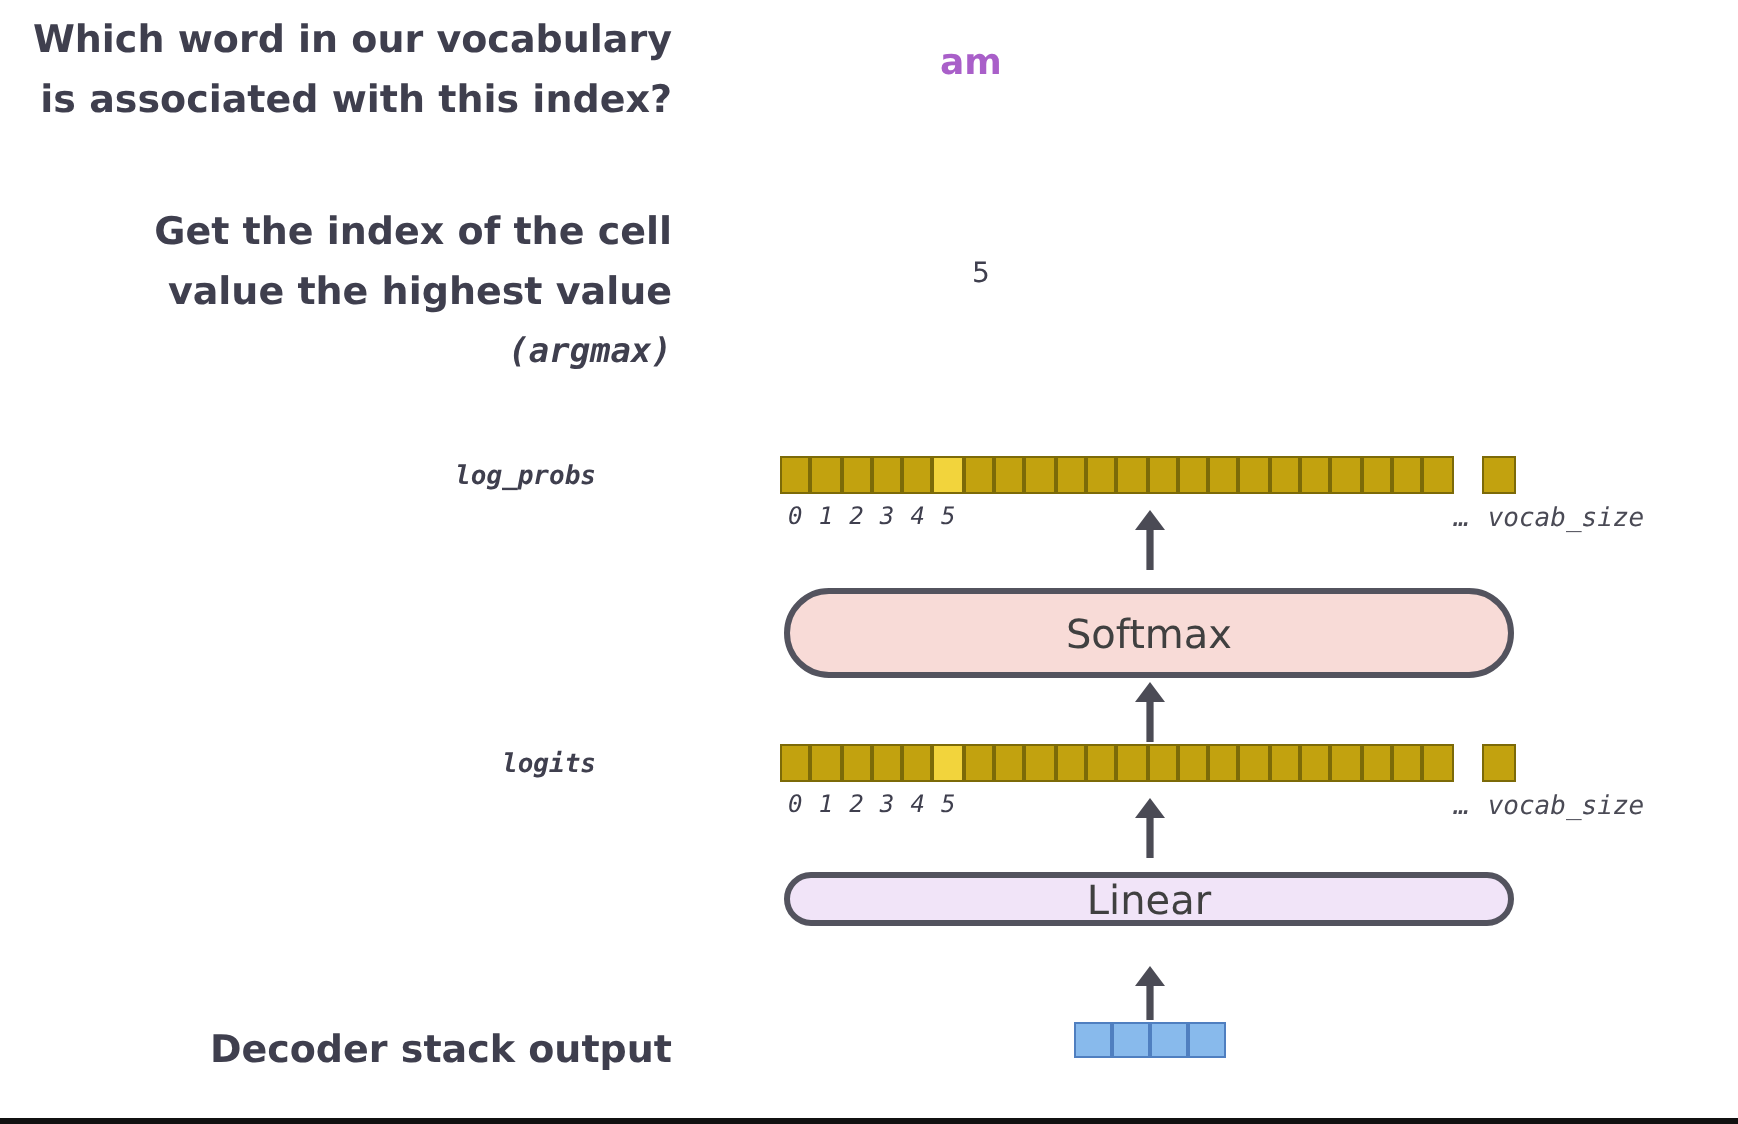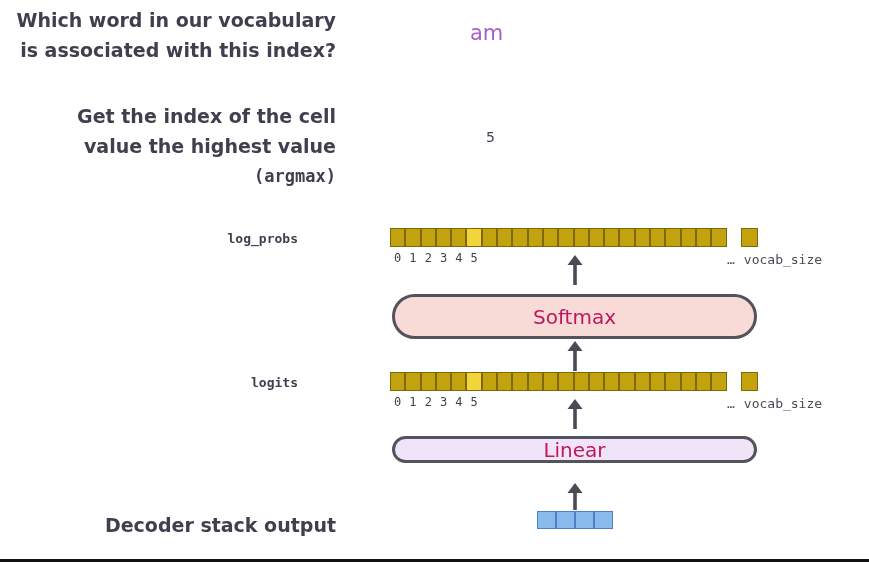--- a/index.html
+++ b/index.html
@@ -11,30 +11,30 @@
     position: relative;
     width: 869px;
     height: 562px;
     background: #ffffff;
     overflow: hidden;
     font-family: "DejaVu Sans", "Liberation Sans", sans-serif;
     color: var(--text, #3f3f4e);
   }
   .abs { position: absolute; }
   .r { text-align: right; }
-  .mono { font-family: "DejaVu Sans Mono", "Liberation Mono", monospace; }
+  .mono { font-family: "DejaVu Sans Mono", "Liberation Mono", monospace; font-style: italic; }
 
   .q {
     font-size: 19px;
     line-height: 30px;
     font-weight: 600;
   }
   .answer {
-    font-size: 21px;
-    font-weight: 400;
+    font-size: 18px;
+    font-weight: 700;
     color: var(--answer-purple, #a95fc9);
   }
   .result { font-size: 14px; }
 
   .veclabel {
     font-size: 13px;
     font-weight: 700;
   }
 
   .cell-row { display: flex; }
@@ -74,21 +74,21 @@
 
   .pill {
     box-sizing: border-box;
     border: 3px solid #53535e;
     border-radius: 23px;
     display: flex;
     align-items: center;
     justify-content: center;
     font-size: 20px;
     font-weight: 500;
-    color: #be185d;
+    color: #404040;
   }
   .pill.softmax { background: var(--softmax-fill, #f8dbd7); }
   .pill.linear  { background: var(--linear-fill, #f1e4f8); }
 
   .bottom-line {
     background: #111111;
   }
 </style>
 </head>
 <body>

